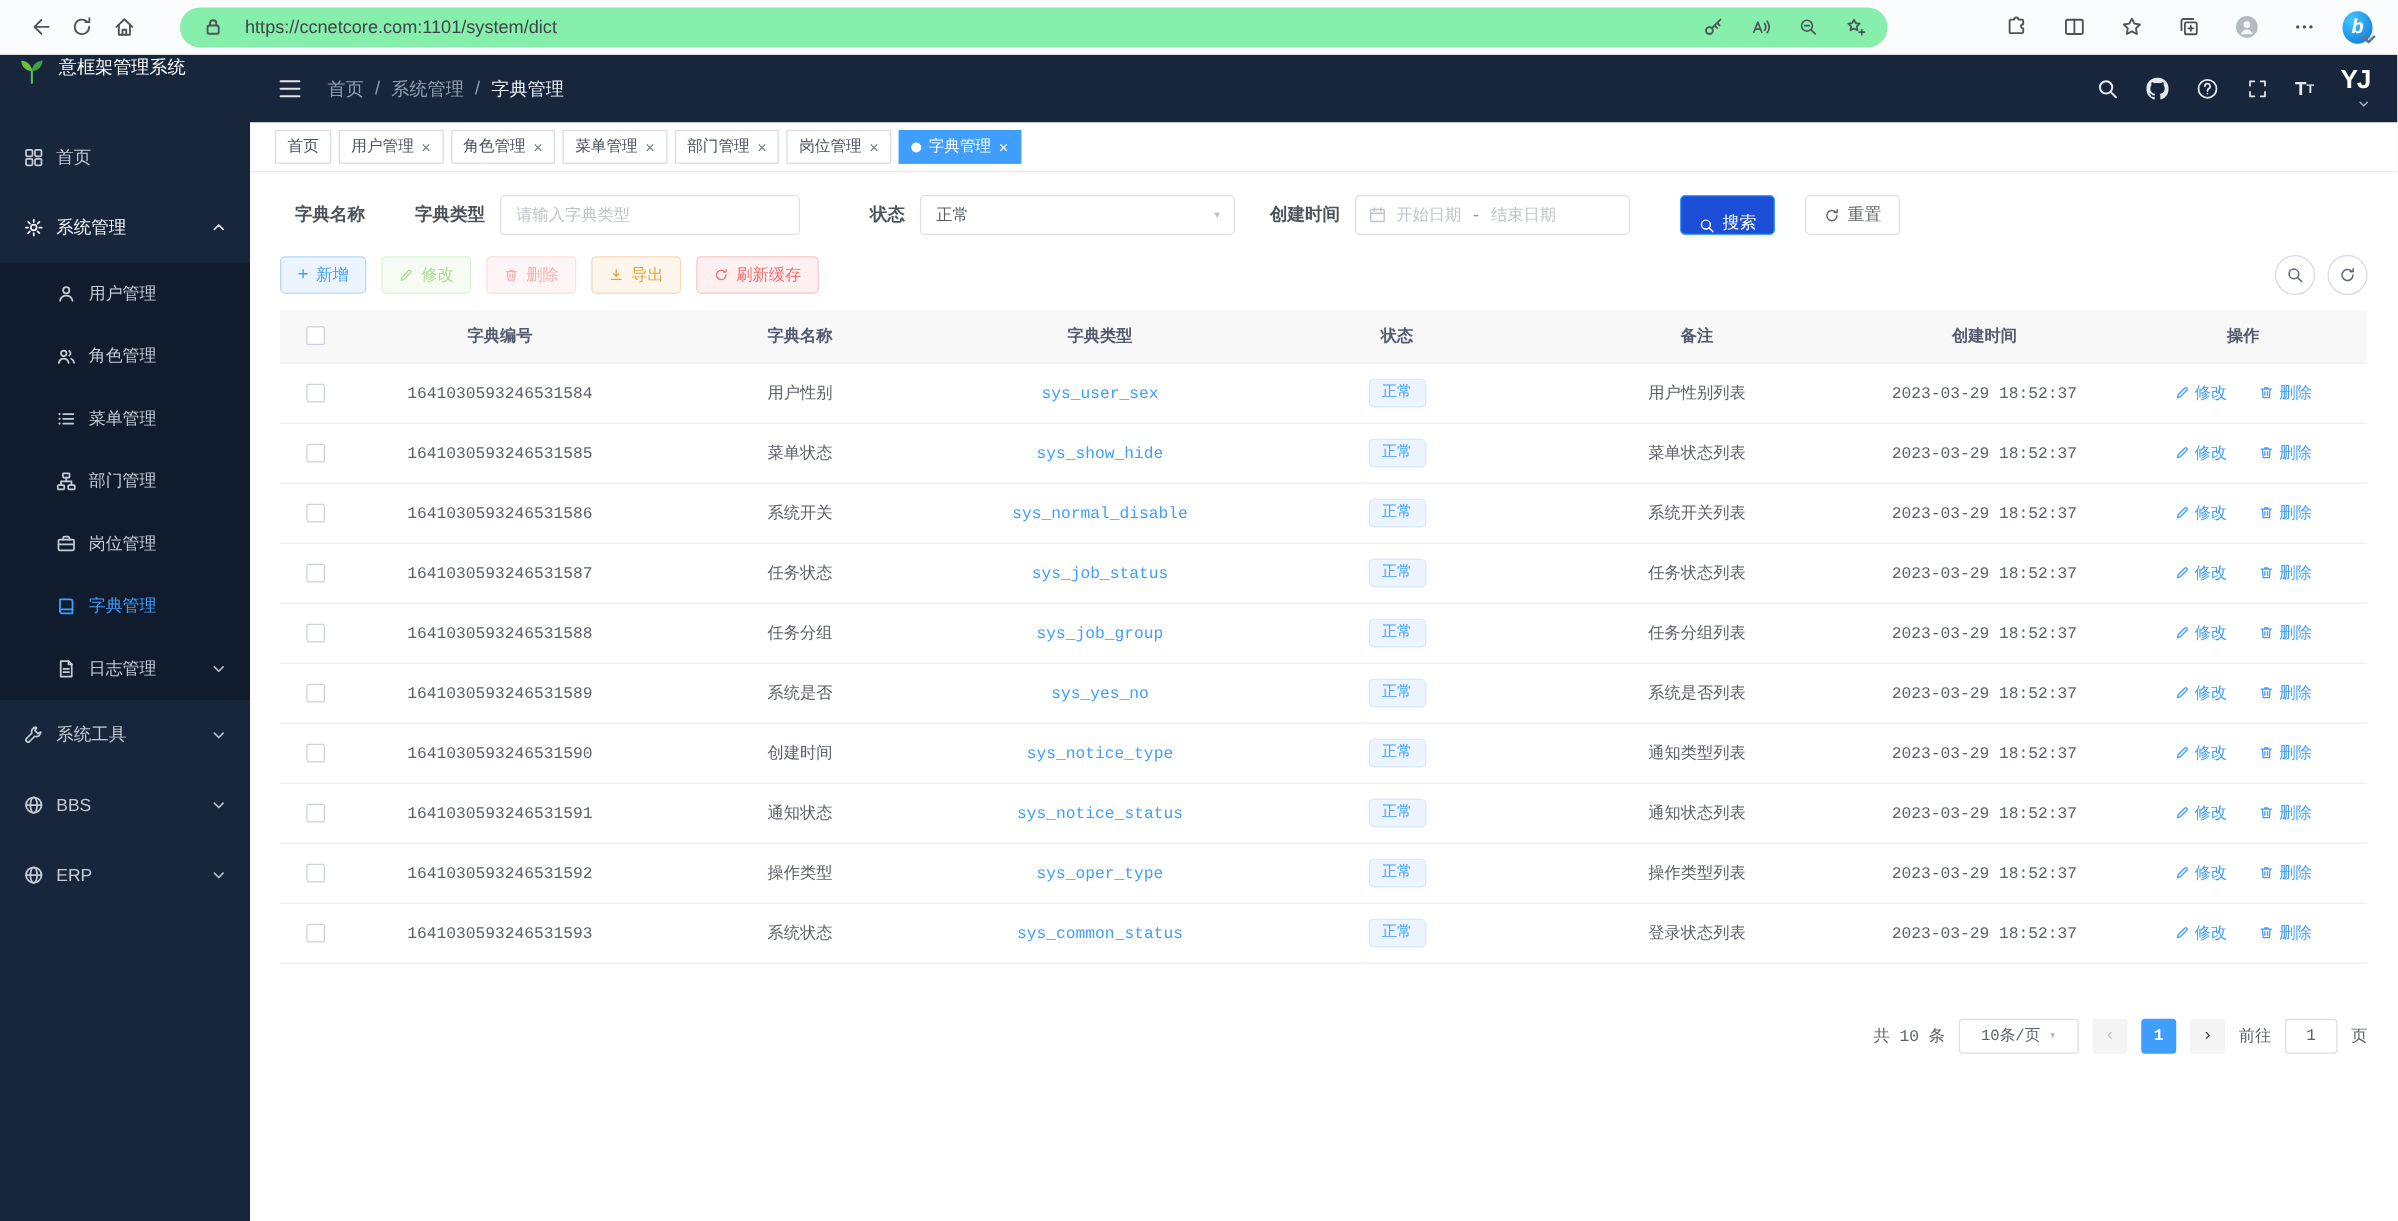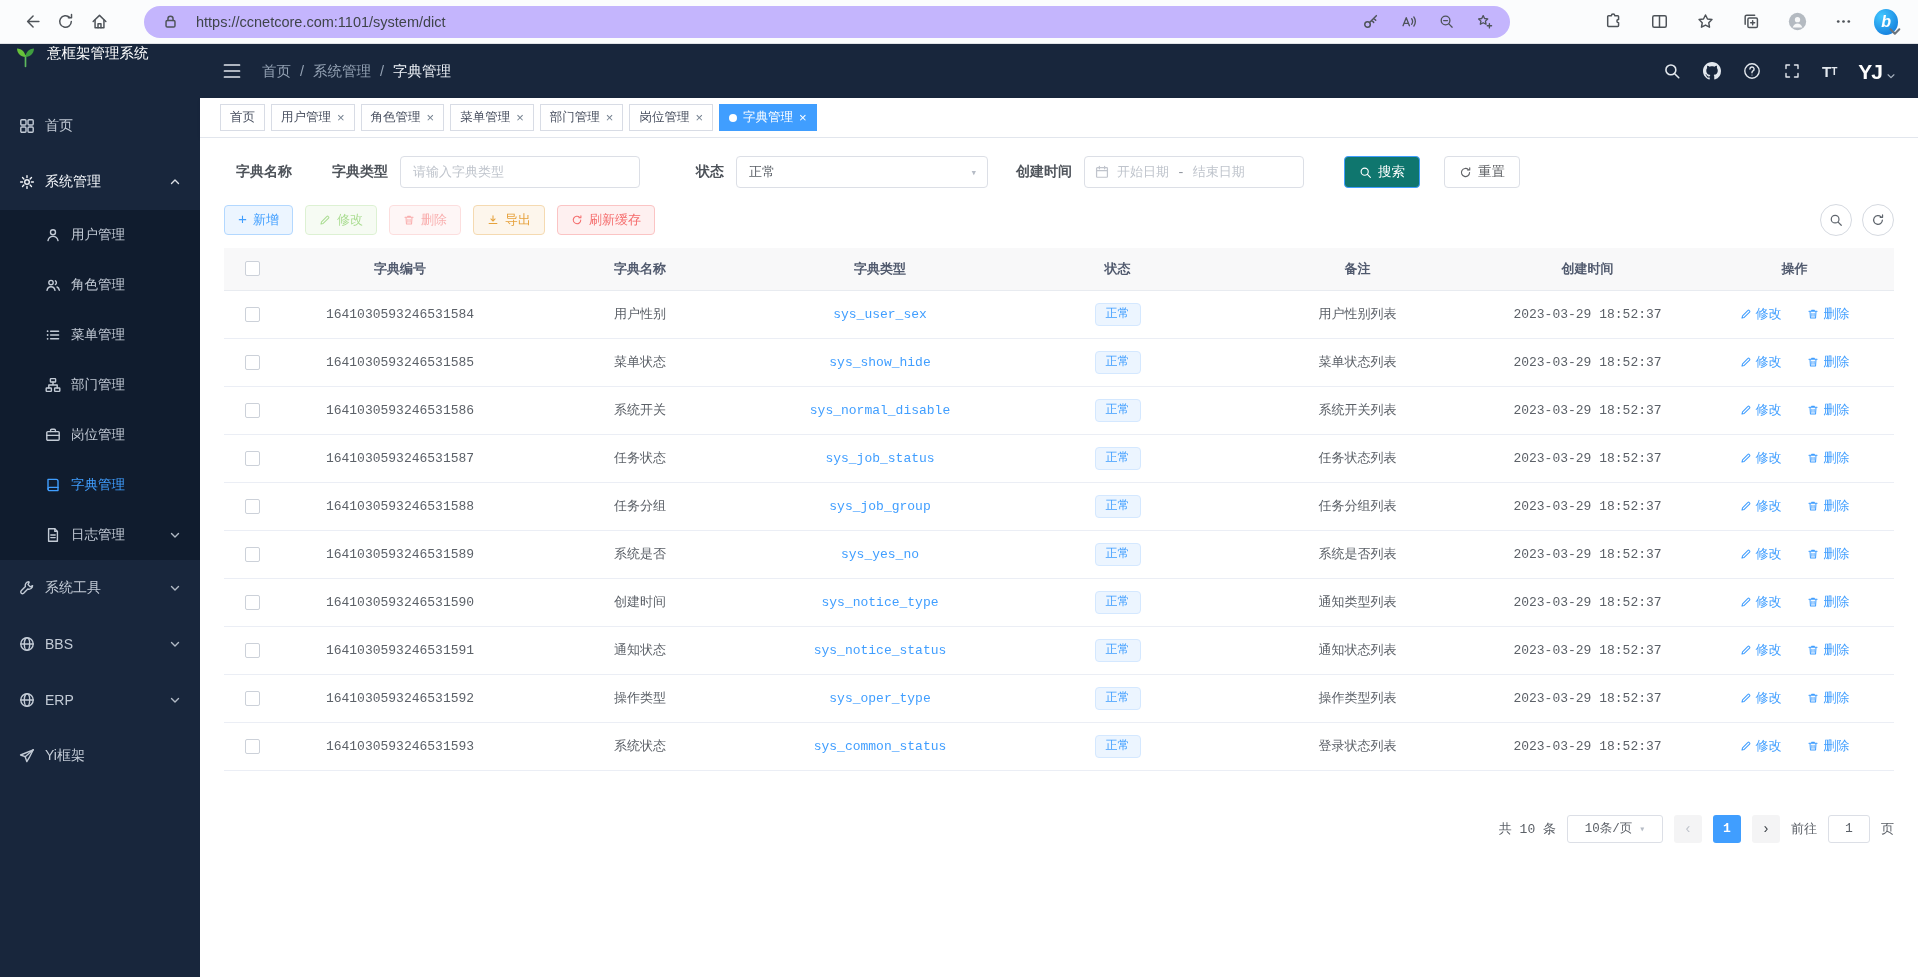--- a/index.html
+++ b/index.html
@@ -6,21 +6,21 @@
   html,body { width:1918px; height:977px; overflow:hidden; background:#fff;
     font-family:"Liberation Sans","DejaVu Sans",sans-serif; }
   svg { display:block; }
   .stroke { fill:none; stroke:currentColor; stroke-width:1.4; stroke-linecap:round; stroke-linejoin:round; }
 
   
   .chrome { height:44px; background:#fbfcfd; border-bottom:1px solid #e0e2e6; display:flex; align-items:center; padding:0 14px; }
   .cbtn { width:34px; height:34px; border:none; background:transparent; border-radius:6px; color:#4e5359;
     display:flex; align-items:center; justify-content:center; cursor:pointer; flex:none; }
   .cbtn svg { width:19px; height:19px; }
-  .addr { width:1366px; flex:none; height:32px; margin-left:28px; background:#c4b5fd; border-radius:16px;
+  .addr { width:1366px; flex:none; height:32px; margin-left:28px; background:#86efac; border-radius:16px;
     display:flex; align-items:center; padding:16px 14px; gap:14px; color:#4e5359; }
   .addr .url { flex:1; font-size:14.5px; color:#3f444a; white-space:nowrap; overflow:hidden; }
   .aic { width:24px; height:24px; display:flex; align-items:center; justify-content:center; color:#4e5359; cursor:pointer; flex:none; }
   .aic svg { width:17px; height:17px; }
   .chrome-right { margin-left:auto; display:flex; align-items:center; gap:16px; }
   .chrome-right .cbtn { width:30px; height:30px; }
   .bing { width:26px; height:26px; border-radius:50%; color:#fff; font-weight:700; font-size:16px; font-style:italic;
     background:radial-gradient(circle at 32% 28%, #41c7ff, #0b6fd6); display:flex; align-items:center; justify-content:center; }
   .bing-chev { color:#6d737a; width:9px; height:9px; margin-left:-12px; margin-top:20px; }
 
@@ -41,21 +41,21 @@
   .main { flex:1; min-width:0; display:flex; flex-direction:column; }
   .hdr { height:54px; flex:none; background:#18263c; display:flex; align-items:center; padding:0 22px; color:#e7ecf2; }
   .hamb { width:20px; height:20px; color:#dfe5ec; cursor:pointer; flex:none; }
   .crumbs { margin-left:20px; font-size:14.5px; display:flex; align-items:center; gap:9px; color:#93a1b3; }
   .crumbs .cur { color:#edf1f7; }
   .hdr-right { margin-left:auto; display:flex; align-items:center; gap:21px; }
   .hic { width:19px; height:19px; color:#e3e8ee; display:flex; align-items:center; justify-content:center; cursor:pointer; }
   .hic svg { width:18px; height:18px; }
   .font-ic { font-weight:700; color:#e3e8ee; font-size:15px; width:auto; }
   .font-ic .t2 { font-size:10px; }
-  .ulogo { display:flex; align-items:flex-end; gap:4px; cursor:pointer; }
+  .ulogo { display:flex; align-items:flex-end; gap:4px; cursor:pointer;flex-direction:column; }
   .ulogo b { font-size:21px; letter-spacing:-1px; color:#fff; font-weight:800; line-height:1; }
   .ulogo svg { width:10px; height:10px; color:#a9b3c0; margin-bottom:1px; }
 
   
   .tabbar { height:40px; flex:none; background:#fff; border-bottom:1px solid #e2e6ed; box-shadow:0 1px 3px rgba(0,21,41,.08);
     display:flex; align-items:center; gap:6px; padding:0 20px; }
   .tab { height:27px; display:inline-flex; align-items:center; gap:6px; padding:0 9px; border:1px solid #d8dce5;
     background:#fff; color:#495060; font-size:12.5px; cursor:pointer; }
   .tab .x { font-size:13px; line-height:1; color:#74808f; }
   .tab.active { background:#409eff; border-color:#409eff; color:#fff; }
@@ -74,21 +74,21 @@
   .f-select { width:252px; height:32px; border:1px solid #dcdfe6; border-radius:4px; padding:0 10px 0 12px;
     display:flex; align-items:center; font-size:13px; color:#5a5f66; background:#fff; cursor:pointer; }
   .car { margin-left:auto; color:#b6bcc6; font-size:11px; }
   .f-date { width:220px; height:32px; border:1px solid #dcdfe6; border-radius:4px; padding:0 10px; display:flex;
     align-items:center; gap:8px; font-size:13px; color:#bfc4cc; cursor:pointer; }
   .f-date svg { width:14px; height:14px; color:#c0c4cc; flex:none; }
   .f-date .dsep { color:#8a9099; }
   .btn { height:32px; border-radius:4px; border:1px solid #dcdfe6; background:#fff; color:#606266; font-size:13.5px;
     padding:0 14px; display:inline-flex; align-items:center; gap:6px; cursor:pointer; font-family:inherit; }
   .btn svg { width:13px; height:13px; }
-  .btn.primary { background:#0f766e; border-color:#409eff; color:#fff; margin-left:24px; }
+  .btn.primary { background:#1d4ed8; border-color:#409eff; color:#fff; margin-left:24px;align-items:flex-end; }
   .btn.reset { margin-left:24px; }
 
   .toolbar { display:flex; align-items:center; gap:12px; margin-bottom:12px; }
   .tbtn { height:30px; padding:0 13px; border-radius:4px; font-size:13px; display:inline-flex; align-items:center; gap:6px;
     cursor:pointer; border:1px solid transparent; font-family:inherit; }
   .tbtn svg { width:12px; height:12px; }
   .tbtn .plus { font-size:15px; line-height:1; }
   .tbtn.blue { color:#409eff; background:#ecf5ff; border-color:#b3d8ff; }
   .tbtn.green { color:#67c23a; background:#f0f9eb; border-color:#c2e7b0; }
   .tbtn.red { color:#f56c6c; background:#fef0f0; border-color:#fbc4c4; }
@@ -345,27 +345,20 @@
       <div class="mi">
         <svg class="micon stroke" viewBox="0 0 16 16">
             <circle cx="8" cy="8" r="6.2"></circle>
             <ellipse cx="8" cy="8" rx="2.7" ry="6.2"></ellipse>
             <path d="M1.8 8h12.4"></path>
           </svg>
         <span>ERP</span>
         <svg class="chev stroke" viewBox="0 0 12 12">
             <path d="M2.5 4.5 6 8l3.5-3.5"></path>
           </svg>
-      </div>
-      <div class="mi">
-        <svg class="micon stroke" viewBox="0 0 16 16">
-            <path d="M14.2 1.8 1.6 7l4.6 1.7 1.6 4.9 2.4-3.9z"></path>
-            <path d="M6.2 8.7l8-6.9"></path>
-          </svg>
-        <span>Yi框架</span>
       </div>
     </nav>
   </aside>
 
   <div class="main">
 
     <header class="hdr">
       <svg class="hamb" viewBox="0 0 20 20">
           <path d="M2.5 4h15M2.5 10h15M2.5 16h15" class="stroke" style="stroke-width:1.7"></path>
         </svg>

